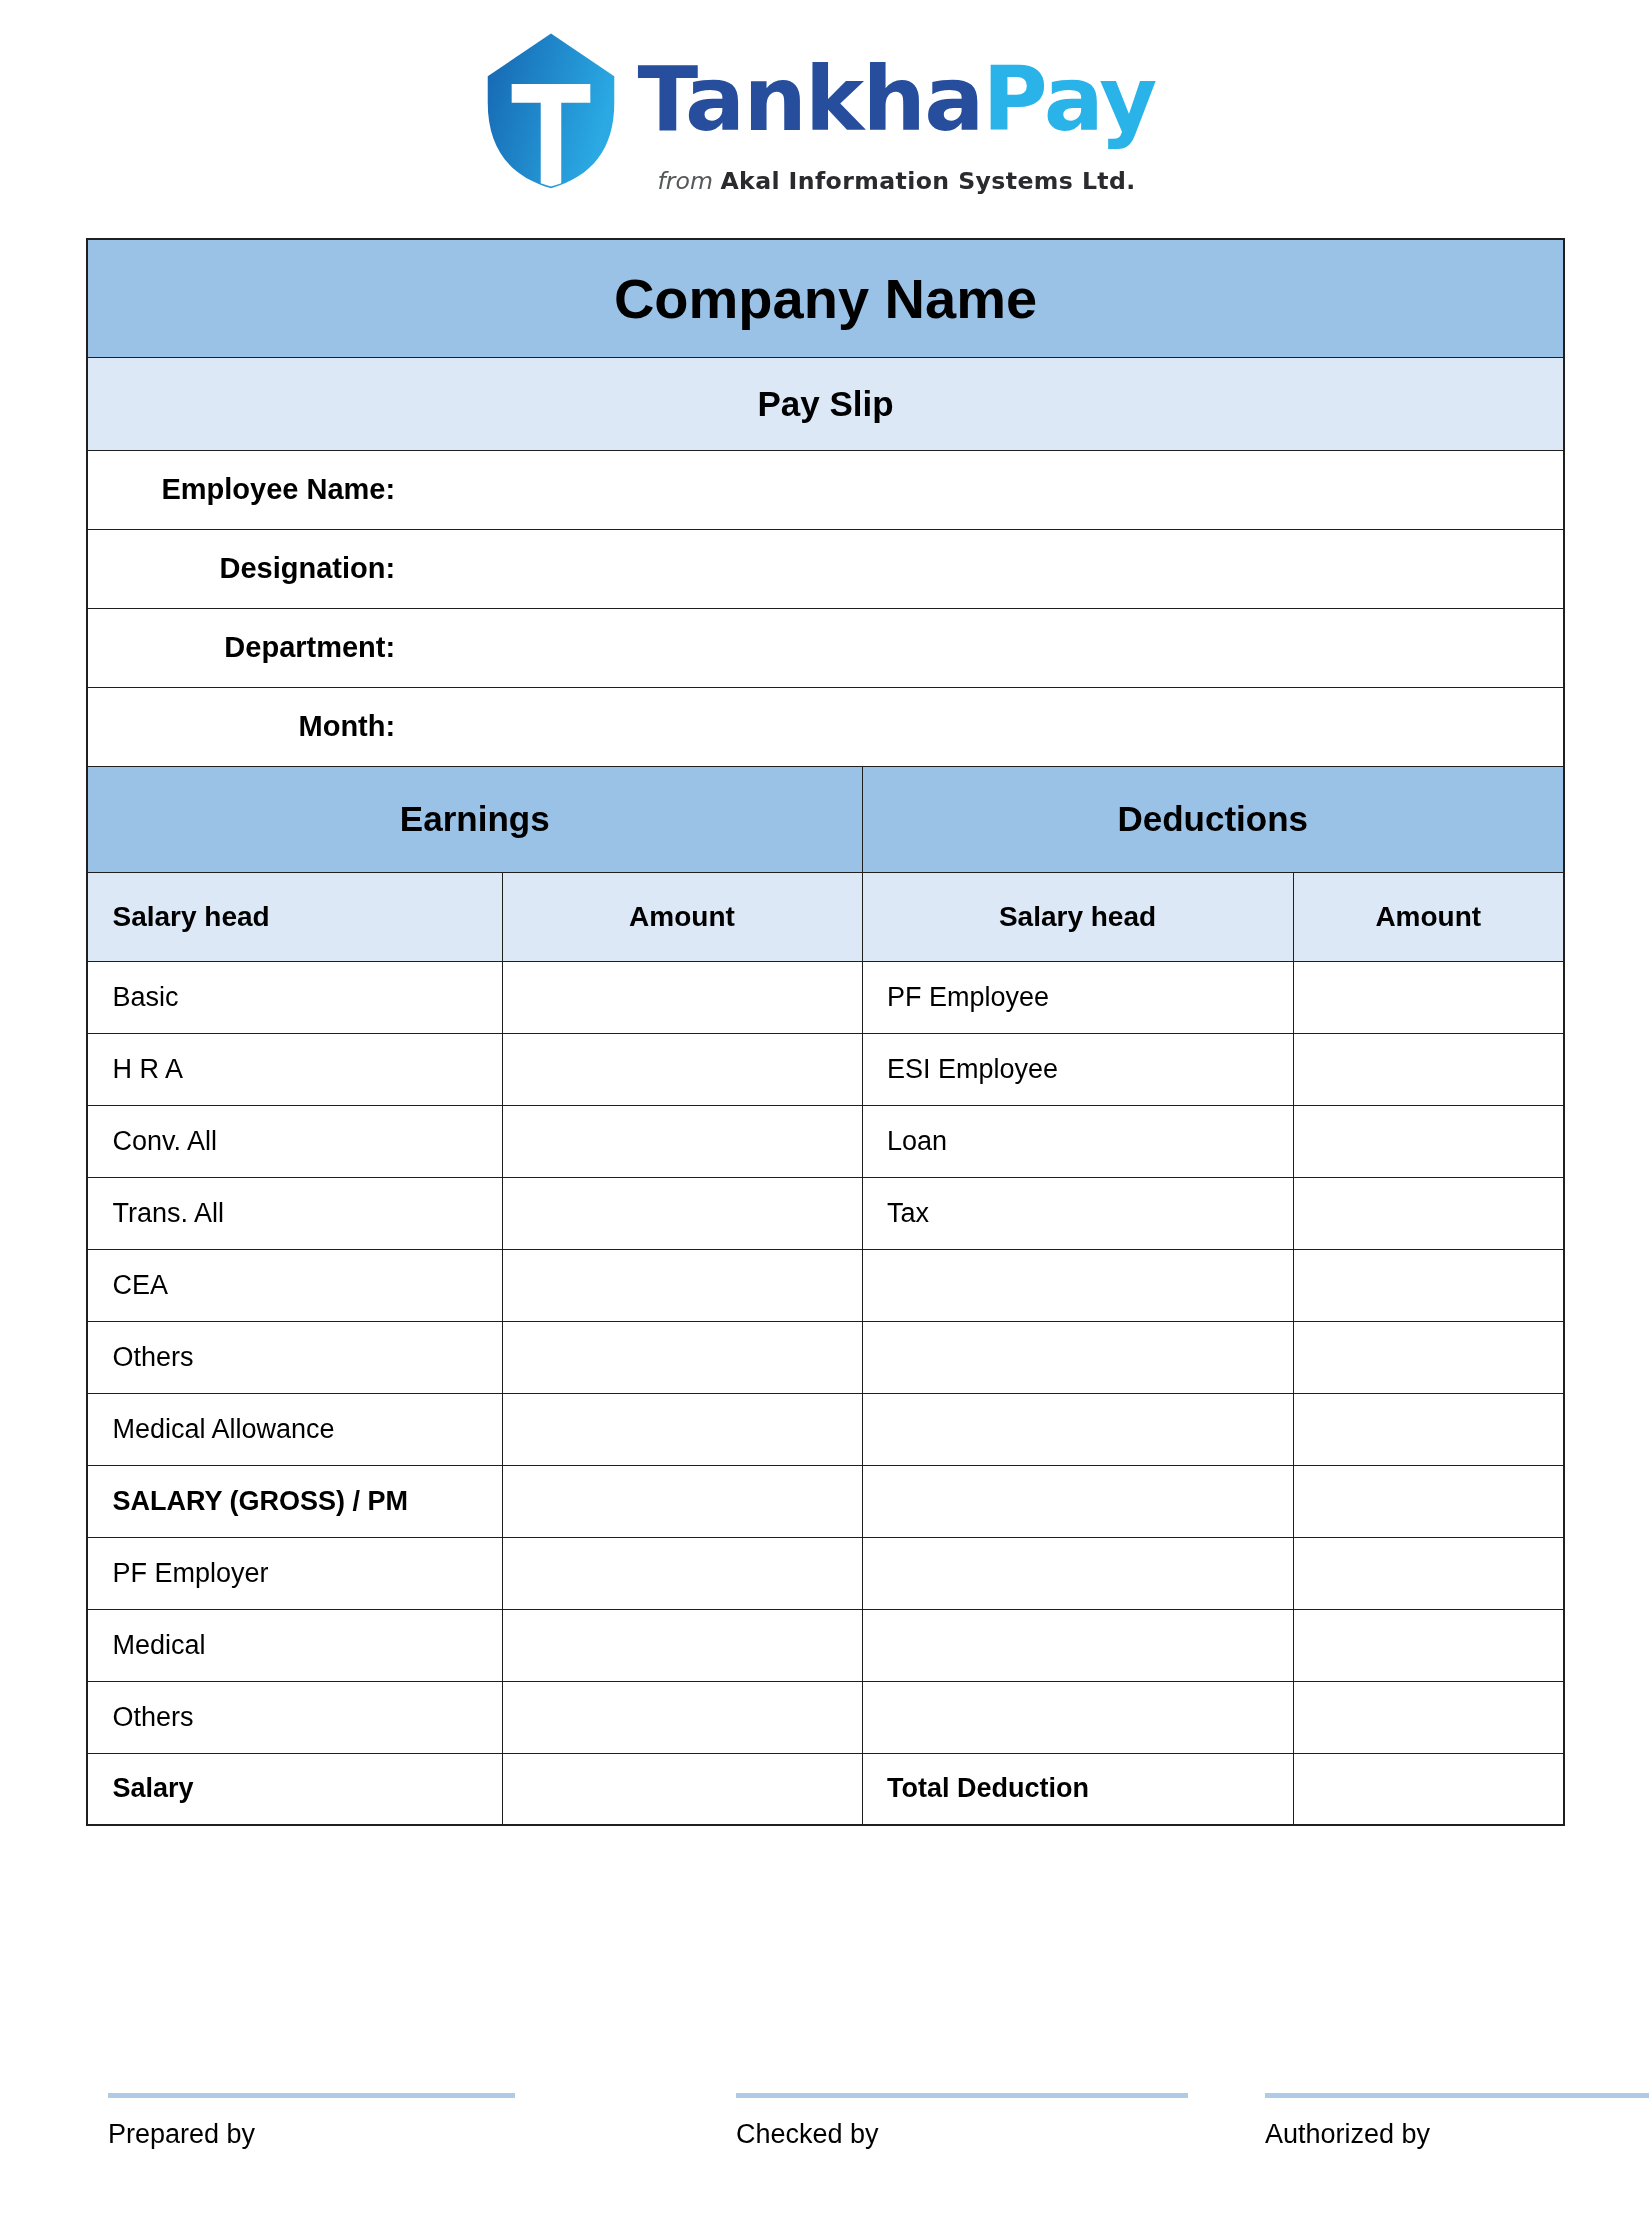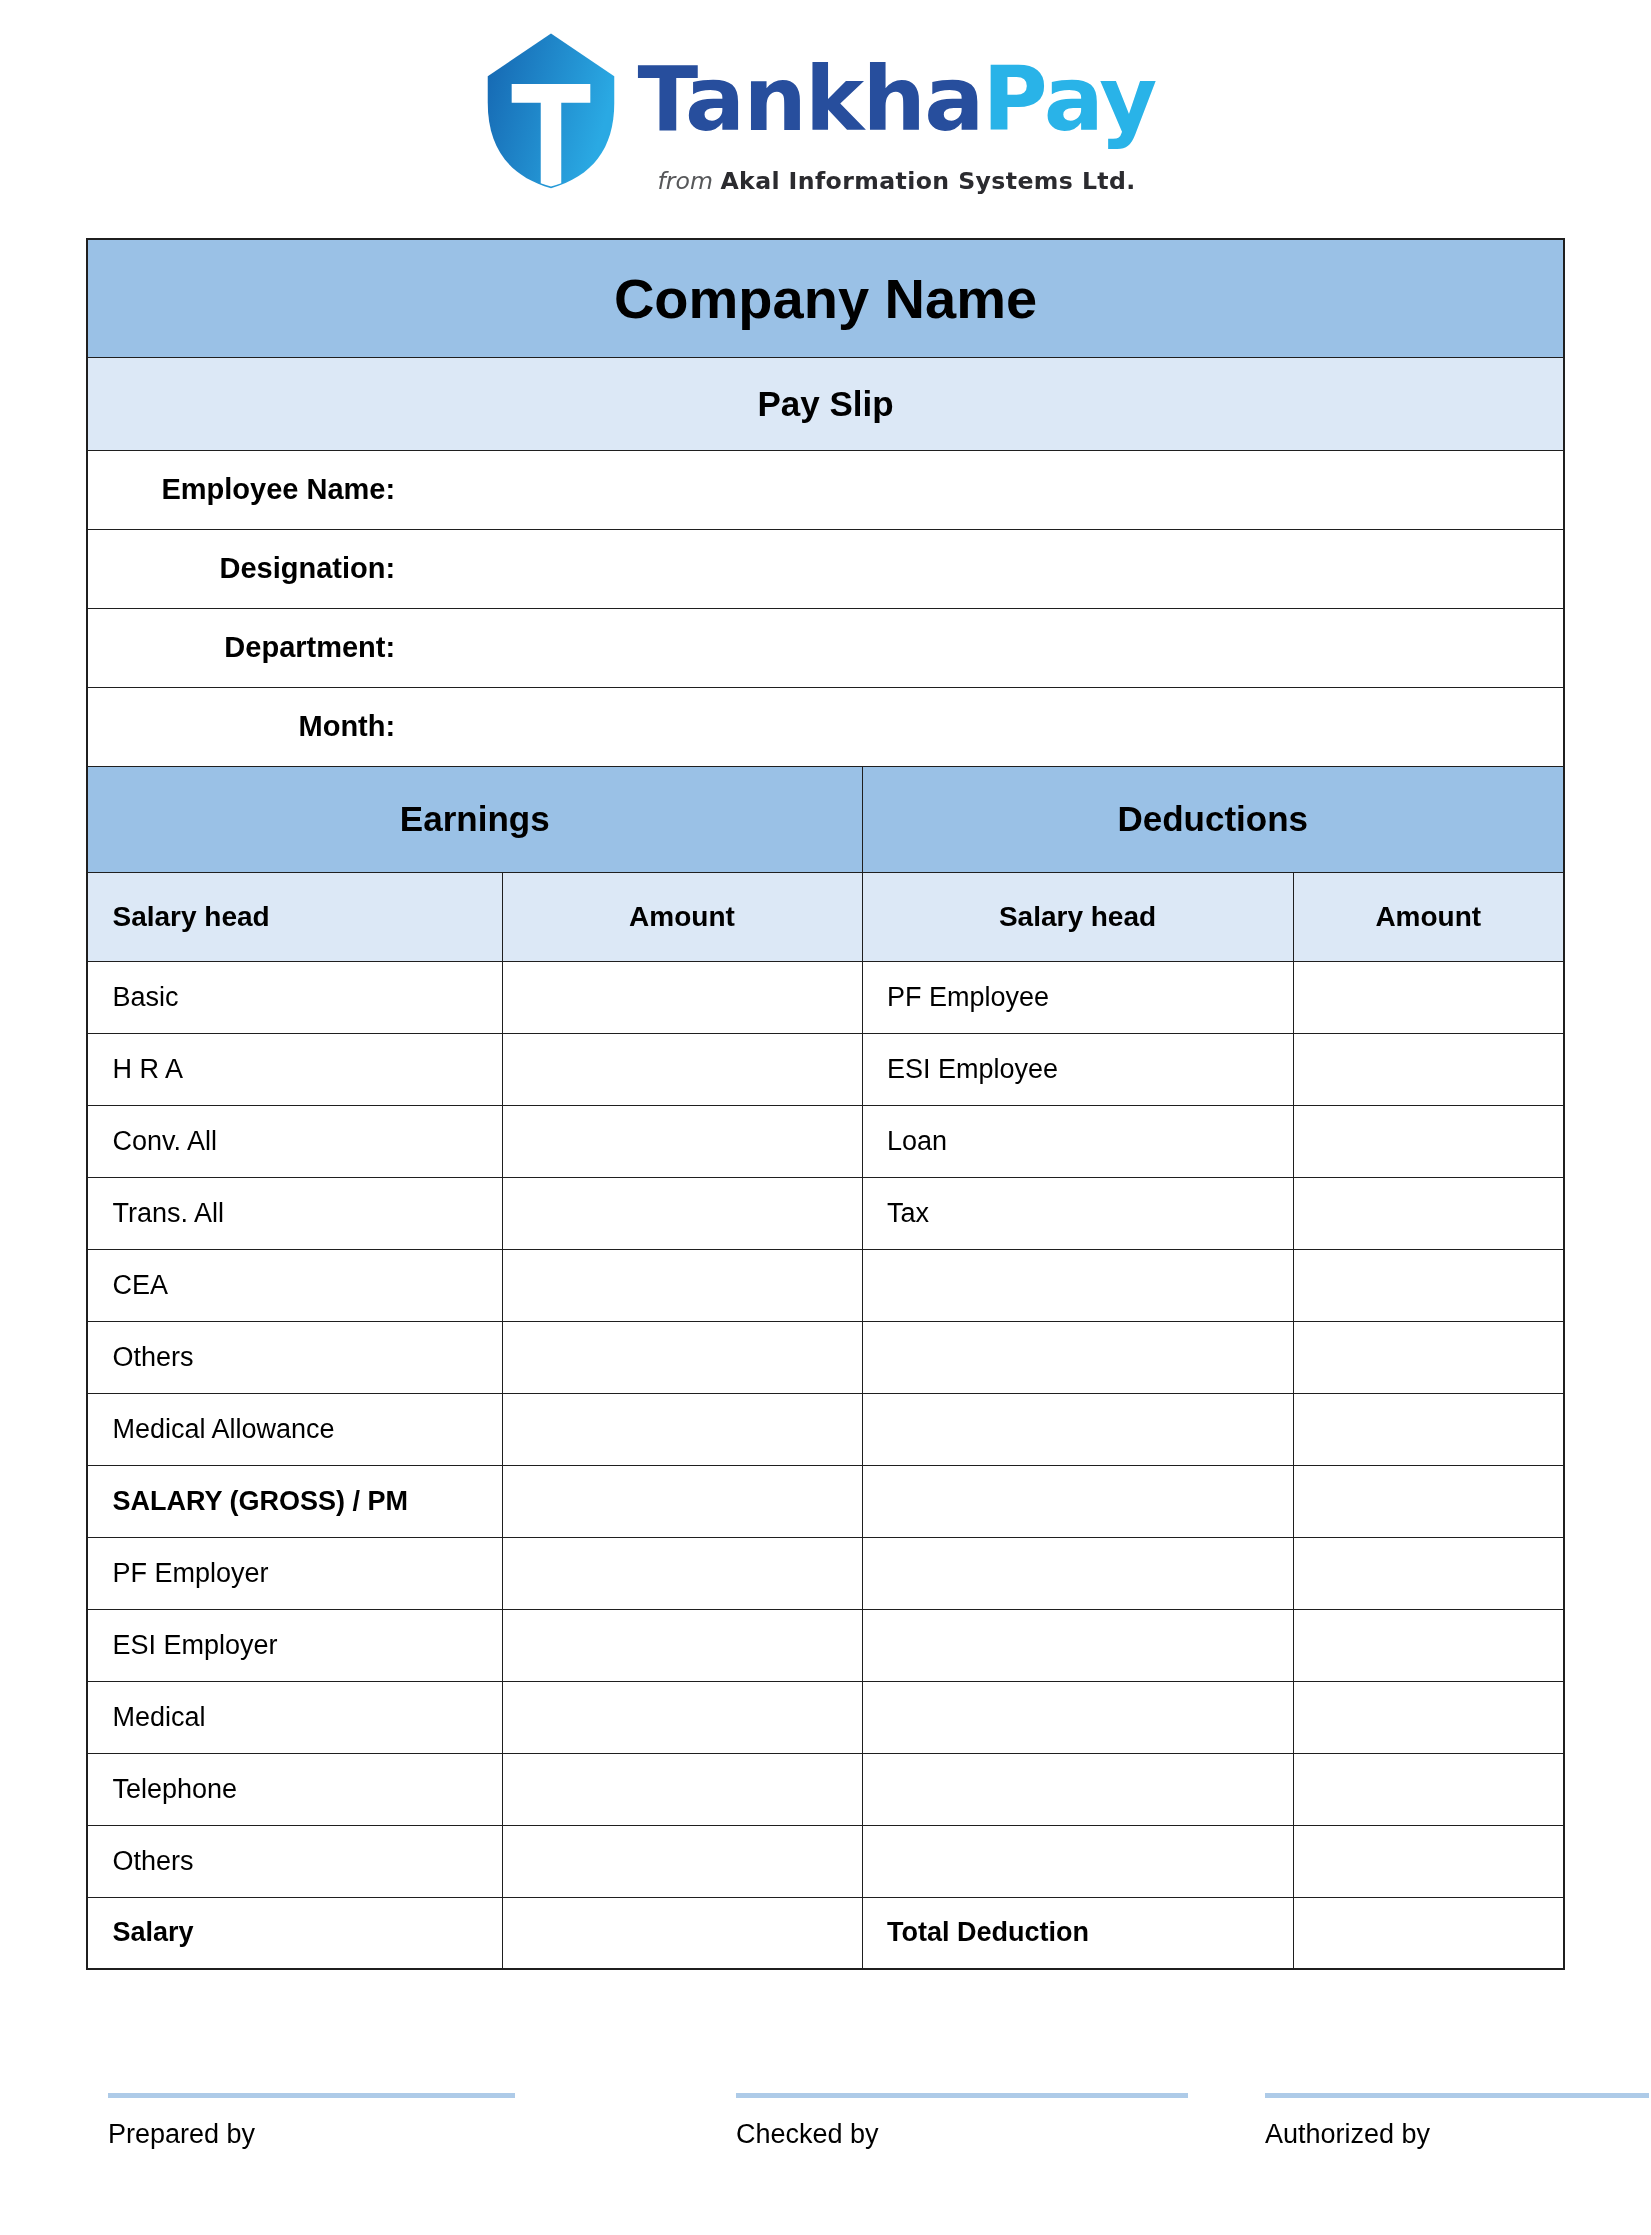--- a/index.html
+++ b/index.html
@@ -210,33 +210,21 @@
       <td class="lbl"></td>
       <td class="no-pad"></td>
     </tr>
     <tr class="data-row">
       <td class="lbl">PF Employer</td>
       <td class="no-pad mid-divider"></td>
       <td class="lbl"></td>
       <td class="no-pad"></td>
     </tr>
     <tr class="data-row">
-      <td class="lbl">ESI Employer</td>
-      <td class="no-pad mid-divider"></td>
-      <td class="lbl"></td>
-      <td class="no-pad"></td>
-    </tr>
-    <tr class="data-row">
       <td class="lbl">Medical</td>
-      <td class="no-pad mid-divider"></td>
-      <td class="lbl"></td>
-      <td class="no-pad"></td>
-    </tr>
-    <tr class="data-row">
-      <td class="lbl">Telephone</td>
       <td class="no-pad mid-divider"></td>
       <td class="lbl"></td>
       <td class="no-pad"></td>
     </tr>
     <tr class="data-row">
       <td class="lbl">Others</td>
       <td class="no-pad mid-divider"></td>
       <td class="lbl"></td>
       <td class="no-pad"></td>
     </tr>

